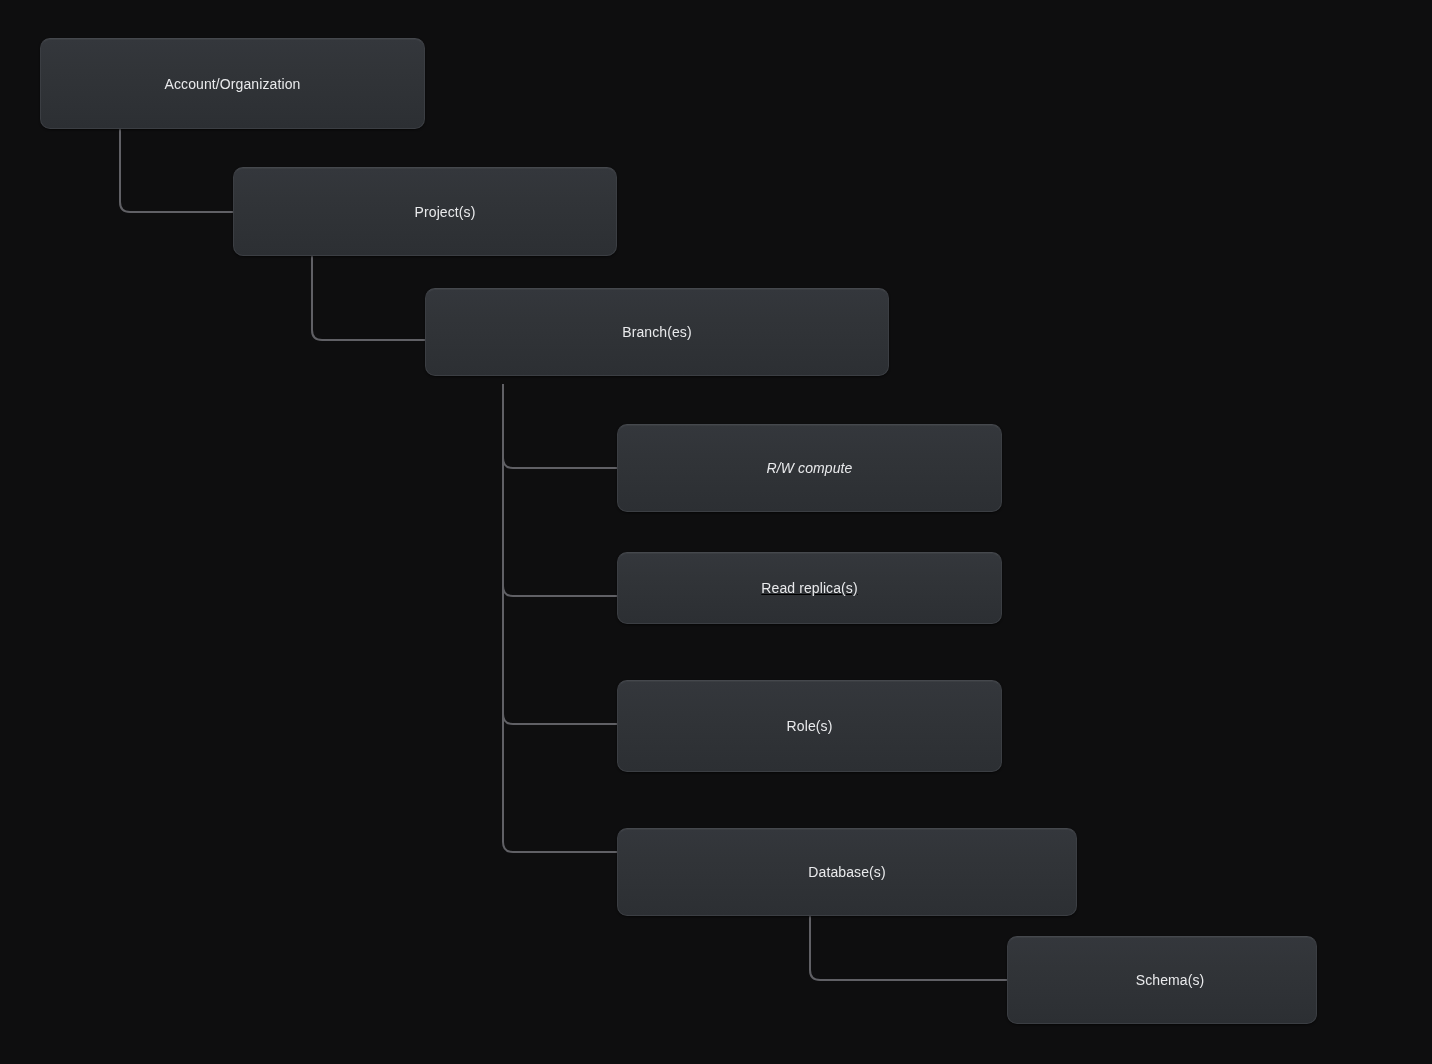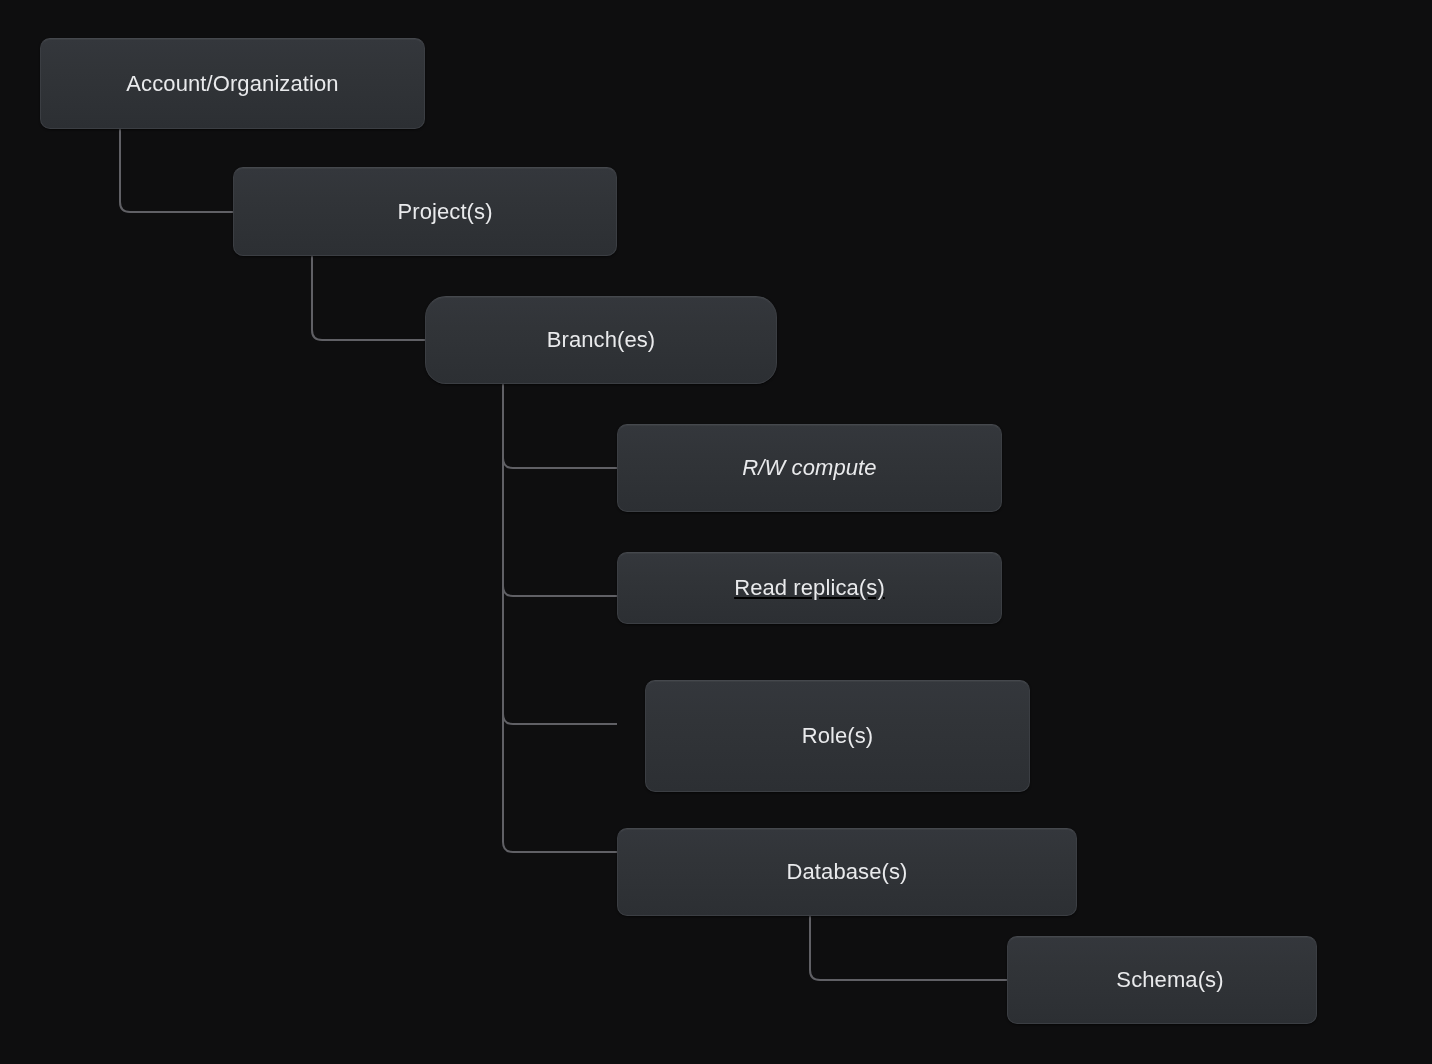--- a/index.html
+++ b/index.html
@@ -33,21 +33,21 @@
     align-items: center;
     justify-content: center;
     border-radius: 10px;
     background: linear-gradient(180deg, #34373c 0%, #313438 36%, #2c2f33 100%);
     border: 1px solid #3b3e43;
     border-top-color: #45484d;
     box-shadow: 0 1px 2px rgba(0,0,0,0.55), inset 0 1px 0 rgba(255,255,255,0.035);
   }
   .node-label {
     color: #e9eaec;
-    font-size: 22px;
+    font-size: 14px;
     line-height: 1;
     letter-spacing: 0.1px;
     font-weight: 400;
     white-space: nowrap;
     text-align: center;
   }
 </style>
 </head>
 <body>
 
@@ -63,30 +63,30 @@
       <path d="M 810 896 L 810 970 Q 810 980 820 980 L 1007 980" fill="none" stroke="#606065" stroke-width="2" stroke-linecap="butt"></path>
     </svg>
 
   <div id="nodes">
       <div class="node" style="left: 40px; top: 38px; width: 385px; height: 91px;">
         <span class="node-label">Account/Organization</span>
       </div>
       <div class="node" style="left: 233px; top: 167px; width: 384px; height: 89px; padding-left: 40px;">
         <span class="node-label">Project(s)</span>
       </div>
-      <div class="node" style="left: 425px; top: 296px; width: 352px; height: 88px; border-radius: 21px;">
+      <div class="node" style="left: 425px; top: 288px; width: 464px; height: 88px;">
         <span class="node-label">Branch(es)</span>
       </div>
       <div class="node" style="left: 617px; top: 424px; width: 385px; height: 88px; font-style: italic;">
         <span class="node-label">R/W compute</span>
       </div>
       <div class="node" style="left: 617px; top: 552px; width: 385px; height: 72px; text-decoration: underline;">
         <span class="node-label">Read replica(s)</span>
       </div>
-      <div class="node" style="left: 617px; top: 680px; width: 385px; height: 112px; margin-left: 28px;">
+      <div class="node" style="left: 617px; top: 680px; width: 385px; height: 92px;">
         <span class="node-label">Role(s)</span>
       </div>
       <div class="node" style="left: 617px; top: 808px; width: 460px; height: 88px; margin-top: 20px;">
         <span class="node-label">Database(s)</span>
       </div>
       <div class="node" style="left: 1007px; top: 936px; width: 310px; height: 88px; padding-left: 16px;">
         <span class="node-label">Schema(s)</span>
       </div>
     </div>
 

